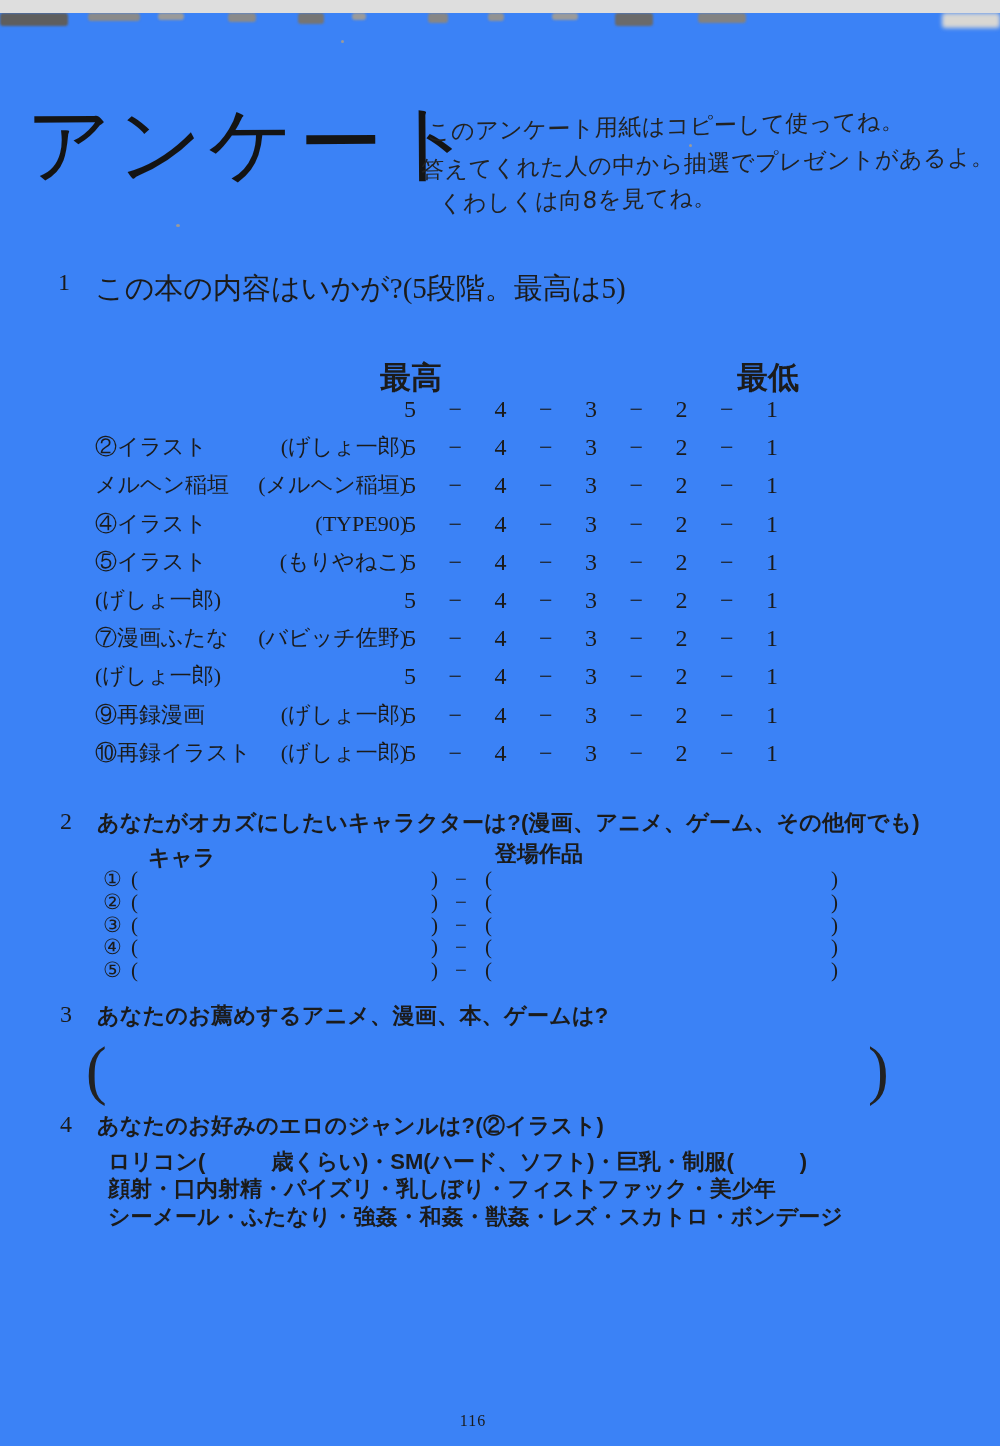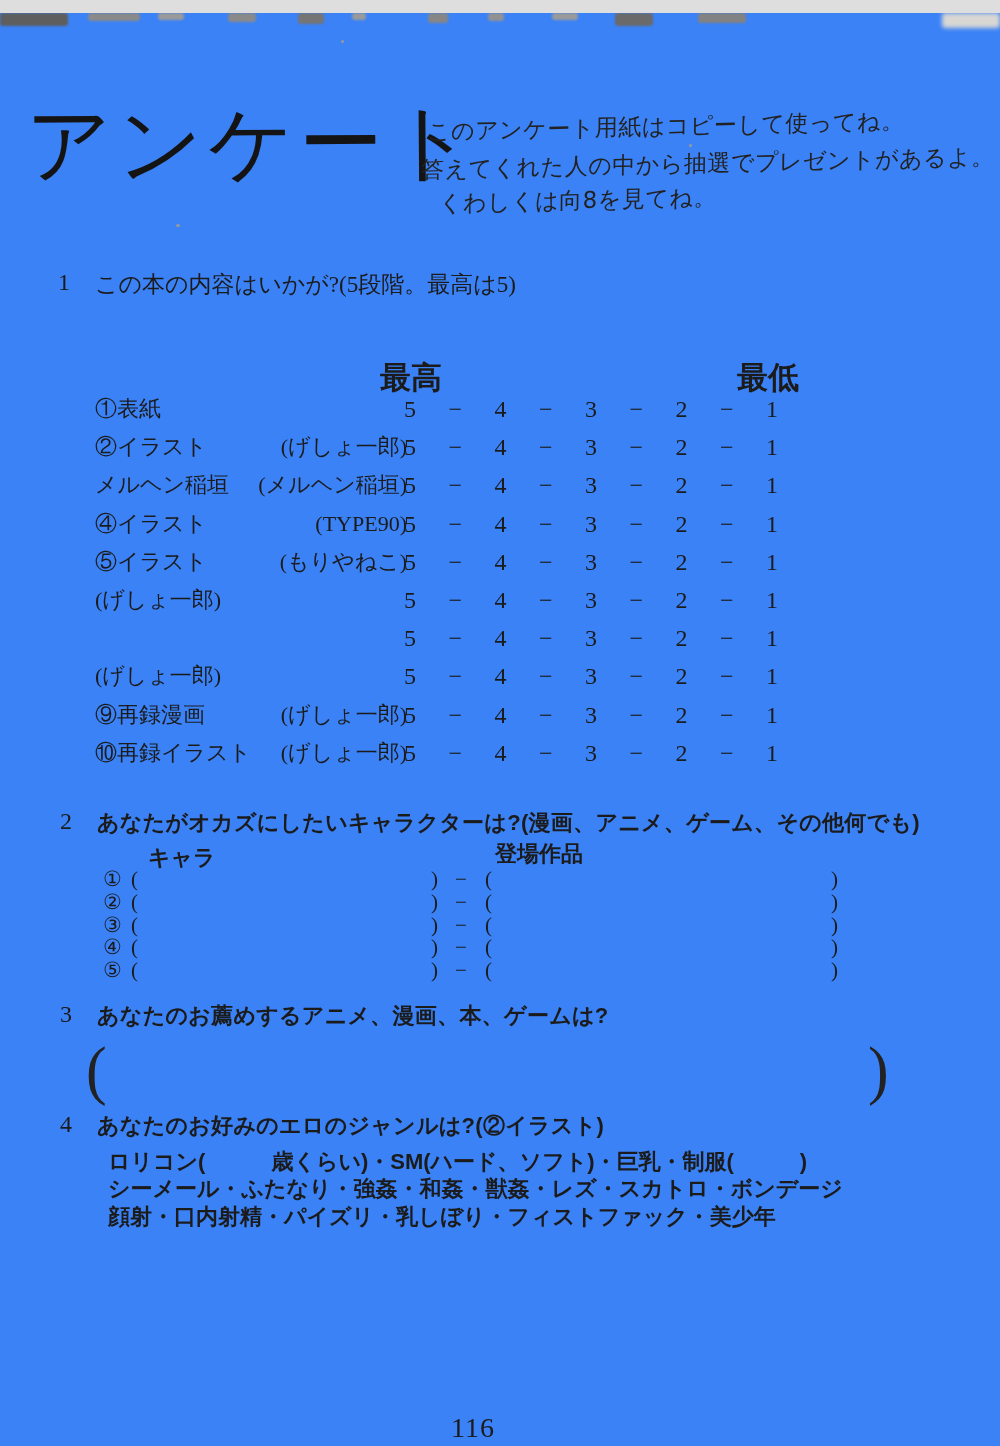--- a/index.html
+++ b/index.html
@@ -16,21 +16,21 @@
 
   
   .title{left:26px;top:88px;font-size:84px;line-height:1;letter-spacing:5px;
     font-family:"DejaVu Sans",sans-serif;font-weight:400;color:#141414;transform:rotate(-.4deg);}
   .note-line{position:absolute;font-family:"DejaVu Sans",sans-serif;font-size:23px;
     letter-spacing:.5px;color:#222;transform:rotate(-1.3deg) skewX(-2deg);white-space:nowrap;}
 
   
   .q-head{position:absolute;display:flex;white-space:nowrap;}
   .q-num{width:37px;font-size:24px;font-weight:400;}
-  .q-text{font-size:23px;}
+  .q-text{font-size:29px;}
   .q-text.gothic{font-family:"Liberation Sans",sans-serif;font-weight:600;font-size:22px;letter-spacing:.3px;}
 
   
   .scale-head{position:absolute;font-size:31px;font-weight:600;}
   .q1-rows{position:absolute;left:95px;top:377px;width:700px;}
   .q1-row{position:relative;height:38.2px;}
   .q1-label{position:absolute;left:0;top:0;width:312px;display:flex;justify-content:space-between;
     font-size:22px;line-height:38.2px;white-space:nowrap;}
   .q1-scale{position:absolute;left:307px;top:0;width:378px;display:flex;justify-content:space-between;
     font-size:24px;line-height:38.2px;}
@@ -45,21 +45,21 @@
   .q2-c3{left:360px;} .q2-c4{left:390px;} .q2-c5{left:736px;}
 
   
   .bigparen{position:absolute;font-size:62px;font-weight:400;transform:scaleY(1.05);color:#222;}
 
   
   .genre-lines{position:absolute;left:108px;top:1135px;font-family:"Liberation Sans",sans-serif;
     font-weight:600;font-size:22px;line-height:27.4px;white-space:pre;}
 
   .page-number{position:absolute;left:408px;top:1399px;width:130px;text-align:center;
-    font-size:28px;letter-spacing:1px;}
+    font-size:16px;letter-spacing:1px;}
   .speck{position:absolute;background:#9a9a9a;border-radius:50%;}
 </style>
 </head>
 <body>
 
 <div class="page">
 
   <div class="smudge" style="left:0;top:0;width:68px;height:13px;background:#5e5e5e;"></div>
   <div class="smudge" style="left:88px;top:0;width:52px;height:8px;background:#8a8a8a;"></div>
   <div class="smudge" style="left:158px;top:0;width:26px;height:7px;background:#9a9a9a;"></div>
@@ -83,24 +83,20 @@
   <div class="note-line" style="left:439px;top:172px;">くわしくは向8を見てね。</div>
 
   <div class="q-head" style="left:58px;top:256px;">
     <span class="q-num">1</span>
     <span class="q-text">この本の内容はいかが?(5段階。最高は5)</span>
   </div>
   <span class="scale-head" style="left:380px;top:344px;">最高</span>
   <span class="scale-head" style="left:737px;top:344px;">最低</span>
   <div class="q1-rows" id="q1-rows">
     <div class="q1-row">
-      <div class="q1-label">
-        <span class="q1-name">①表紙</span>
-        <span class="q1-artist"></span>
-      </div>
       <div class="q1-scale">
           <span>5</span>
           <span>−</span>
           <span>4</span>
           <span>−</span>
           <span>3</span>
           <span>−</span>
           <span>2</span>
           <span>−</span>
           <span>1</span>
@@ -190,20 +186,24 @@
           <span>−</span>
           <span>3</span>
           <span>−</span>
           <span>2</span>
           <span>−</span>
           <span>1</span>
         </div>
     </div>
 
     <div class="q1-row">
+      <div class="q1-label">
+        <span class="q1-name">⑦漫画ふたな</span>
+        <span class="q1-artist">(バビッチ佐野)</span>
+      </div>
       <div class="q1-scale">
           <span>5</span>
           <span>−</span>
           <span>4</span>
           <span>−</span>
           <span>3</span>
           <span>−</span>
           <span>2</span>
           <span>−</span>
           <span>1</span>
@@ -321,18 +321,18 @@
     <span class="q-num">3</span>
     <span class="q-text gothic">あなたのお薦めするアニメ、漫画、本、ゲームは?</span>
   </div>
   <span class="bigparen" style="left:86px;top:1022px;">(</span>
   <span class="bigparen" style="left:868px;top:1022px;">)</span>
 
   <div class="q-head" style="left:60px;top:1098px;">
     <span class="q-num">4</span>
     <span class="q-text gothic">あなたのお好みのエロのジャンルは?(②イラスト)</span>
   </div>
-  <div class="genre-lines" id="genre-lines"><div>ロリコン(　　　歳くらい)・SM(ハード、ソフト)・巨乳・制服(　　　)</div><div>シーメール・ふたなり・強姦・和姦・獣姦・レズ・スカトロ・ボンデージ</div><div>顔射・口内射精・パイズリ・乳しぼり・フィストファック・美少年</div></div>
+  <div class="genre-lines" id="genre-lines"><div>ロリコン(　　　歳くらい)・SM(ハード、ソフト)・巨乳・制服(　　　)</div><div>顔射・口内射精・パイズリ・乳しぼり・フィストファック・美少年</div><div>シーメール・ふたなり・強姦・和姦・獣姦・レズ・スカトロ・ボンデージ</div></div>
 
   <div class="page-number">116</div>
   <div class="bottom-band"></div>
 
 </div>
 
 </body></html>

